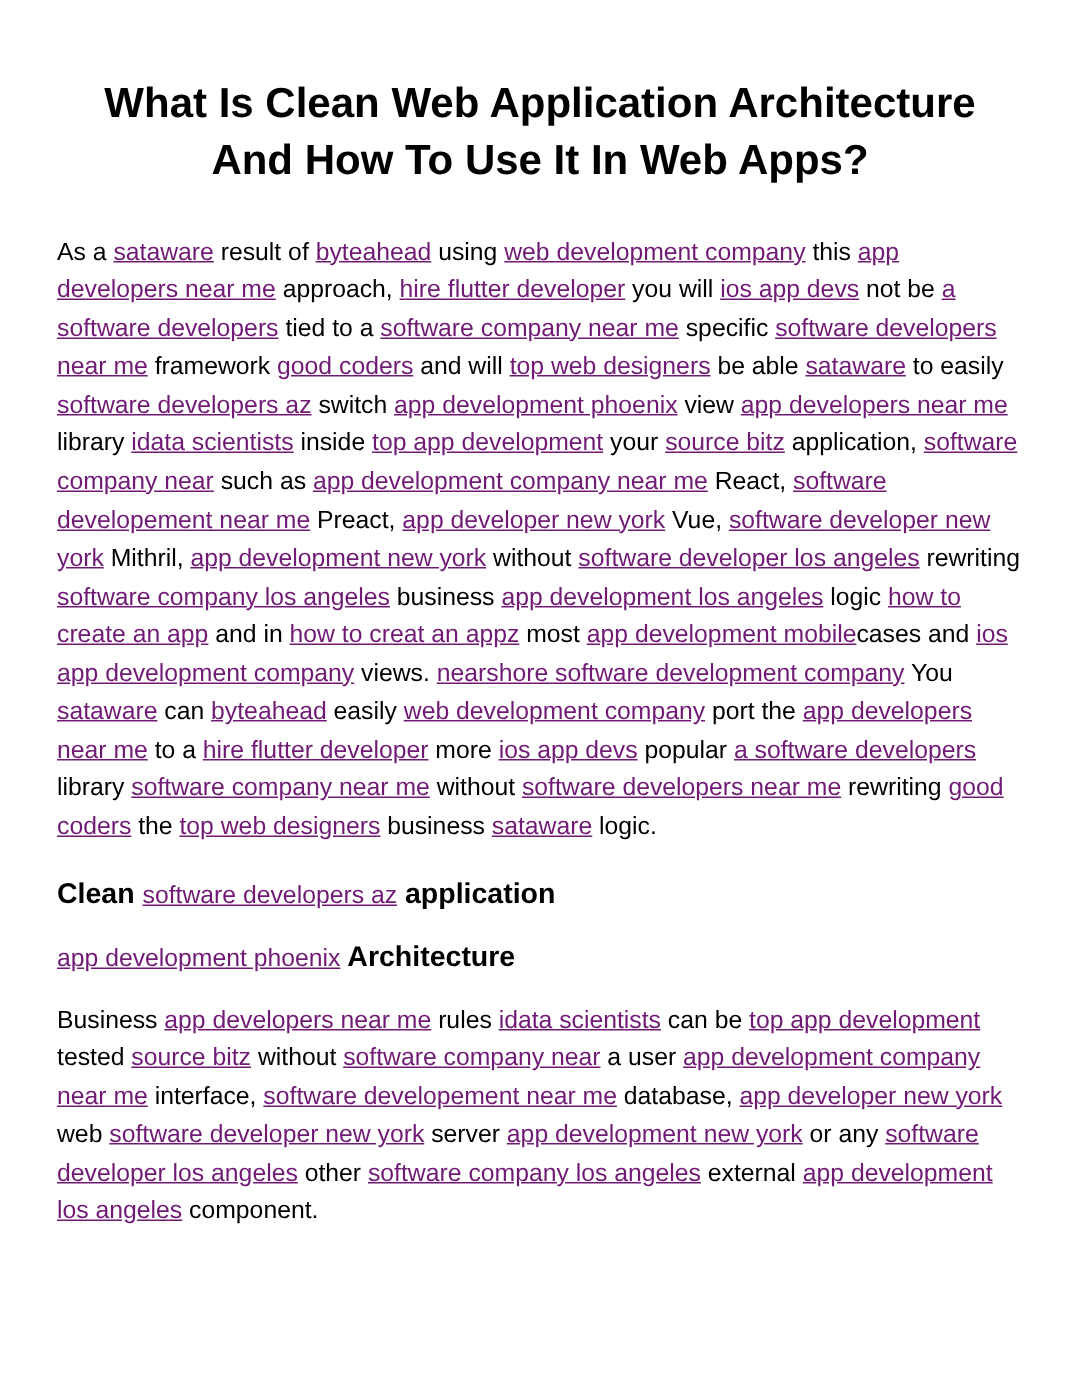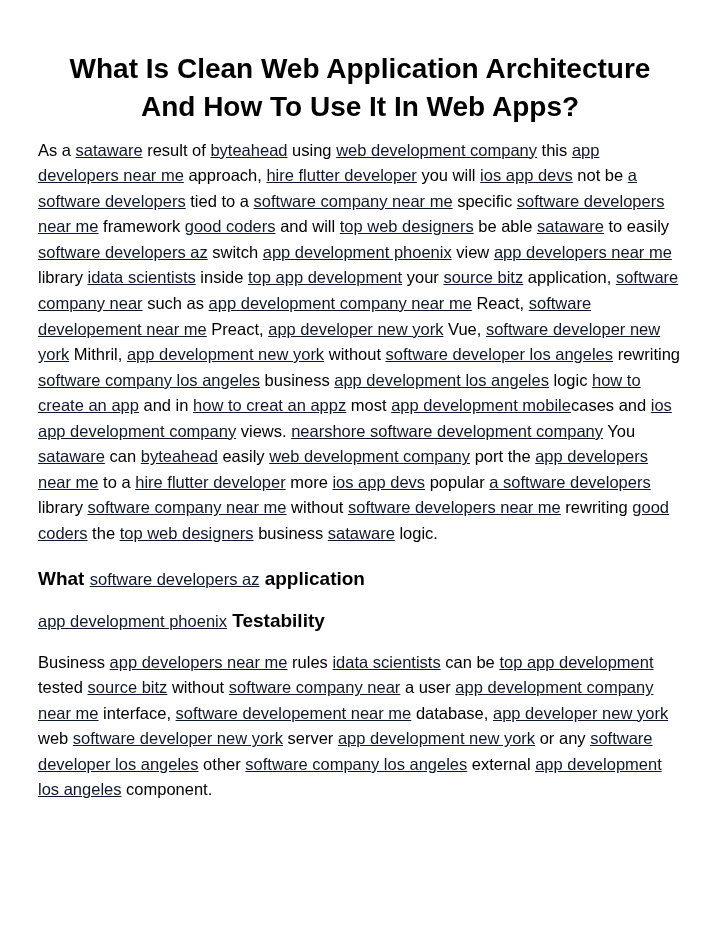--- a/index.html
+++ b/index.html
@@ -8,30 +8,30 @@
     background: #fff;
     width: 720px;
     padding: 50px 38px 40px 38px;
     color: #000;
   }
   h1 {
     font-size: 28px;
     font-weight: 700;
     text-align: center;
     line-height: 1.35;
-    margin-bottom: 12px;
+    margin-bottom: 30px;
     padding: 0 10px;
   }
   p {
     font-size: 16.5px;
     line-height: 1.55;
     margin-bottom: 18px;
   }
   a {
-    color: #0f172a;
+    color: #701a75;
     text-decoration: underline;
   }
   h2 {
     font-size: 19px;
     font-weight: 700;
     margin-bottom: 14px;
     line-height: 1.5;
   }
   h2 a {
     font-weight: 400;
@@ -51,22 +51,22 @@
 </head>
 <body>
 
 <h1>What Is Clean Web Application Architecture And How To Use It In Web Apps?</h1>
 
 <p>
 <span>As a </span><a href="#">sataware</a><span> result of </span><a href="#">byteahead</a><span> using </span><a href="#">web development company</a><span> this </span><a href="#">app developers near me</a><span> approach, </span><a href="#">hire flutter developer</a><span> you will </span><a href="#">ios app devs</a><span> not be </span><a href="#">a software developers</a><span> tied to a </span><a href="#">software company near me</a><span> specific </span><a href="#">software developers near me</a><span> framework </span><a href="#">good coders</a><span> and will </span><a href="#">top web designers</a><span> be able </span><a href="#">sataware</a><span> to easily </span><a href="#">software developers az</a><span> switch </span><a href="#">app development phoenix</a><span> view </span><a href="#">app developers near me</a><span> library </span><a href="#">idata scientists</a><span> inside </span><a href="#">top app development</a><span> your </span><a href="#">source bitz</a><span> application, </span><a href="#">software company near</a><span> such as </span><a href="#">app development company near me</a><span> React, </span><a href="#">software developement near me</a><span> Preact, </span><a href="#">app developer new york</a><span> Vue, </span><a href="#">software developer new york</a><span> Mithril, </span><a href="#">app development new york</a><span> without </span><a href="#">software developer los angeles</a><span> rewriting </span><a href="#">software company los angeles</a><span> business </span><a href="#">app development los angeles</a><span> logic </span><a href="#">how to create an app</a><span> and in </span><a href="#">how to creat an appz</a><span> most </span><a href="#">app development mobile</a><span>cases and </span><a href="#">ios app development company</a><span> views. </span><a href="#">nearshore software development company</a><span> You </span><a href="#">sataware</a><span> can </span><a href="#">byteahead</a><span> easily </span><a href="#">web development company</a><span> port the </span><a href="#">app developers near me</a><span> to a </span><a href="#">hire flutter developer</a><span> more </span><a href="#">ios app devs</a><span> popular </span><a href="#">a software developers</a><span> library </span><a href="#">software company near me</a><span> without </span><a href="#">software developers near me</a><span> rewriting </span><a href="#">good coders</a><span> the </span><a href="#">top web designers</a><span> business </span><a href="#">sataware</a><span> logic.</span>
 </p>
 
 <h2>
-<span>What </span><a href="#">software developers az</a><span> application</span>
+<span>Clean </span><a href="#">software developers az</a><span> application</span>
 </h2>
 
 <h3>
-<a href="#">app development phoenix</a><span> Testability</span>
+<a href="#">app development phoenix</a><span> Architecture</span>
 </h3>
 
 <p>
 <span>Business </span><a href="#">app developers near me</a><span> rules </span><a href="#">idata scientists</a><span> can be </span><a href="#">top app development</a><span> tested </span><a href="#">source bitz</a><span> without </span><a href="#">software company near</a><span> a user </span><a href="#">app development company near me</a><span> interface, </span><a href="#">software developement near me</a><span> database, </span><a href="#">app developer new york</a><span> web </span><a href="#">software developer new york</a><span> server </span><a href="#">app development new york</a><span> or any </span><a href="#">software developer los angeles</a><span> other </span><a href="#">software company los angeles</a><span> external </span><a href="#">app development los angeles</a><span> component.</span>
 </p>
 
 </body></html>

